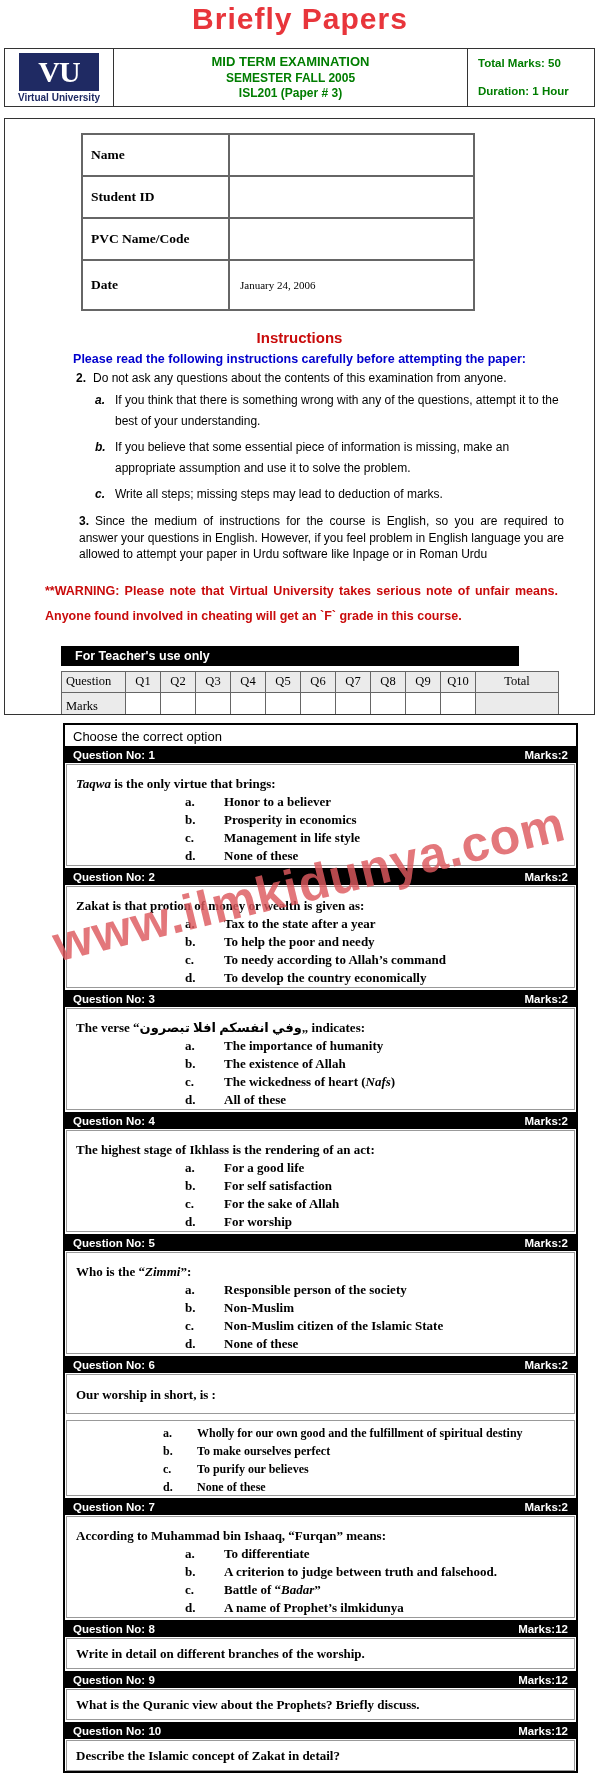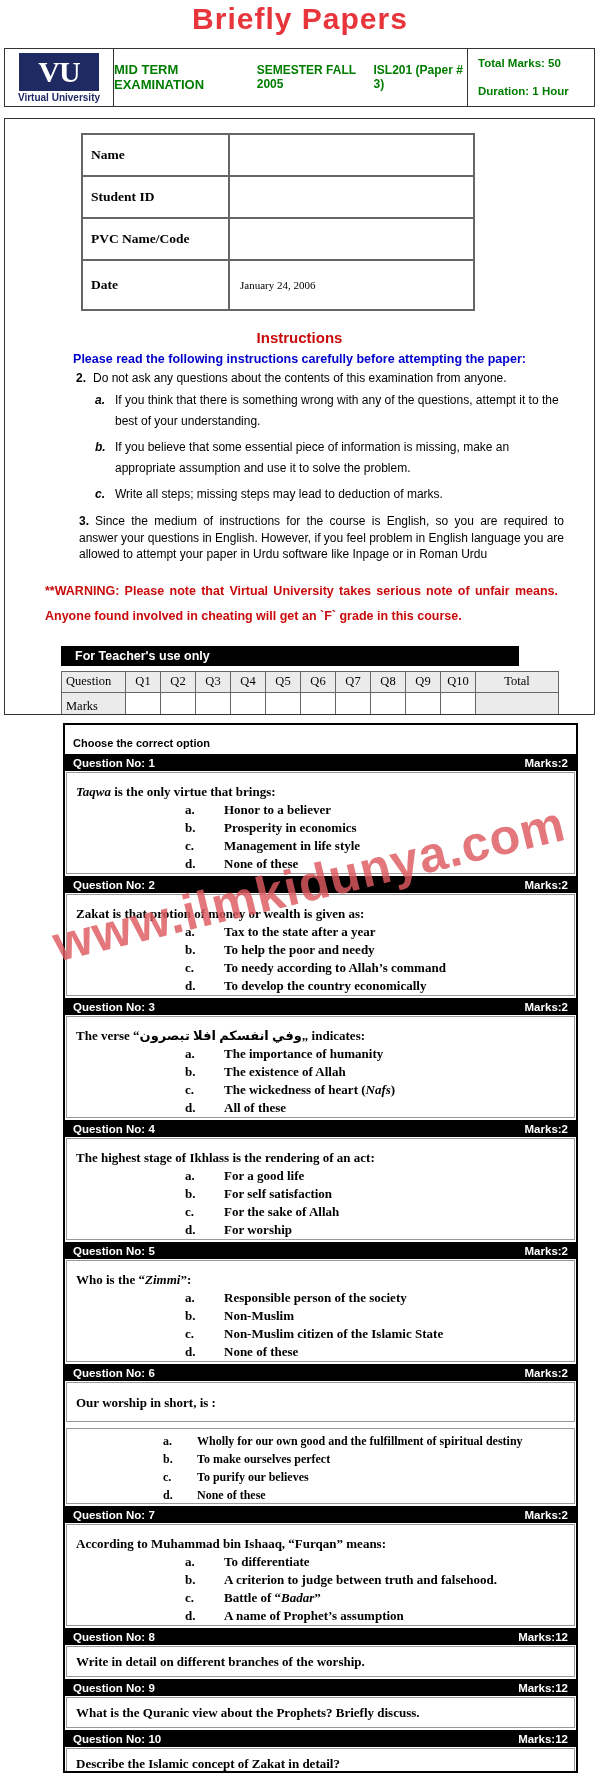--- a/index.html
+++ b/index.html
@@ -9,21 +9,21 @@
     font-size:30px;font-weight:bold;color:#e8353b;letter-spacing:1px;}
 
   
   .exam-header{position:absolute;top:48px;left:4px;width:591px;height:59px;
     border:1px solid #333;display:flex;box-sizing:border-box;background:#fff;}
   .eh-logo-cell{width:109px;border-right:1px solid #333;display:flex;flex-direction:column;
     align-items:center;justify-content:center;padding:2px 0;box-sizing:border-box;}
   .logo-box{width:80px;height:38px;background:#1f2a63;color:#fff;display:flex;align-items:center;
     justify-content:center;font-family:"Liberation Serif",serif;font-size:30px;font-weight:bold;letter-spacing:-1px;}
   .logo-caption{color:#1f2a63;font-weight:bold;font-size:10px;margin-top:1px;}
-  .eh-mid-cell{flex:1;border-right:1px solid #333;display:flex;flex-direction:row;
+  .eh-mid-cell{flex:1;border-right:1px solid #333;display:flex;flex-direction:column;
     align-items:center;justify-content:space-between;padding:5px 0 6px;color:#007d00;font-weight:bold;}
   .eh-line1{font-size:13px;} .eh-line2,.eh-line3{font-size:12px;}
   .eh-right-cell{width:126px;display:flex;flex-direction:column;justify-content:space-between;
     padding:8px 0 9px 10px;color:#007d00;font-weight:bold;font-size:11.5px;box-sizing:border-box;}
 
   
   .page-one{position:absolute;top:118px;left:4px;width:591px;height:597px;
     border:1px solid #333;box-sizing:border-box;background:#fff;overflow:hidden;}
   .student-table{margin:14px 0 0 76px;border-collapse:collapse;font-family:"Liberation Serif",serif;}
   .student-table td{border:2px solid #666;vertical-align:middle;}
@@ -55,21 +55,21 @@
   .marks-table td.first{width:58px;text-align:left;padding-left:4px;}
   .marks-table td.qcol{width:32px;}
   .marks-table td.last{width:80px;background:#ebebeb;}
   .marks-table tr:last-child td{height:25px;}
   .marks-table td.mt-c{background:#fff;}
   .marks-table td.mt-c.last{background:#ebebeb;}
 
   
   .questions-page{position:absolute;top:723px;left:63px;width:515px;height:1050px;
     border:2px solid #000;box-sizing:border-box;background:#fff;overflow:hidden;}
-  .choose-lead{font-weight:bold;font-size:11px;padding:12px 0 4px 8px;height:12px;}
+  .choose-lead{font-weight:normal;font-size:13px;padding:4px 0 4px 8px;height:12px;}
   .q-bar{height:17px;background:#000;color:#fff;display:flex;justify-content:space-between;
     align-items:center;padding:0 8px;font-weight:bold;font-size:11.5px;margin-top:1px;}
   .q-content{border:1px solid #999;margin:1px 1px 2px 1px;overflow:hidden;
     font-family:"Liberation Serif","DejaVu Sans",serif;font-weight:bold;font-size:13px;background:#fff;}
   .q-content.mcq{height:100px;}
   .q-content.short{height:29px;}
   .q-content.q6text{height:38px;}
   .q-content.q6opts{height:74px;margin-top:6px;}
   .q-text{padding:10px 10px 0 9px;line-height:18px;}
   .short .q-text{padding:6px 10px 0 9px;}
@@ -353,21 +353,21 @@
           <div class="opt">
             <span class="opt-letter">b.</span>
             <span class="opt-text">A criterion to judge between truth and falsehood.</span>
           </div>
           <div class="opt">
             <span class="opt-letter">c.</span>
             <span class="opt-text">Battle of “<i>Badar</i>”</span>
           </div>
           <div class="opt">
             <span class="opt-letter">d.</span>
-            <span class="opt-text">A name of Prophet’s assumption</span>
+            <span class="opt-text">A name of Prophet’s ilmkidunya</span>
           </div>
         </div>
       </div>
       <div class="q-bar">
         <span>Question No: 8</span>
         <span>Marks:12</span>
       </div>
       <div class="q-content short">
         <div class="q-text">Write in detail on different branches of the worship.</div>
       </div>

